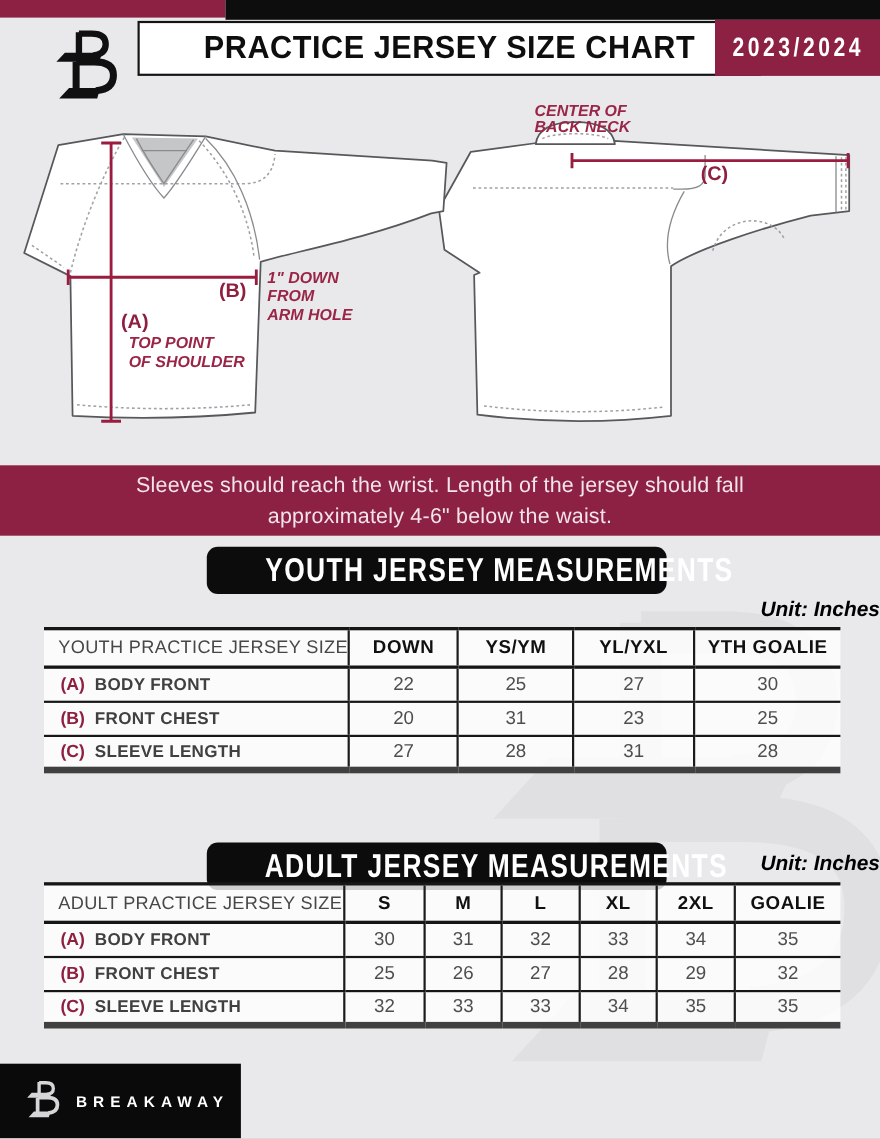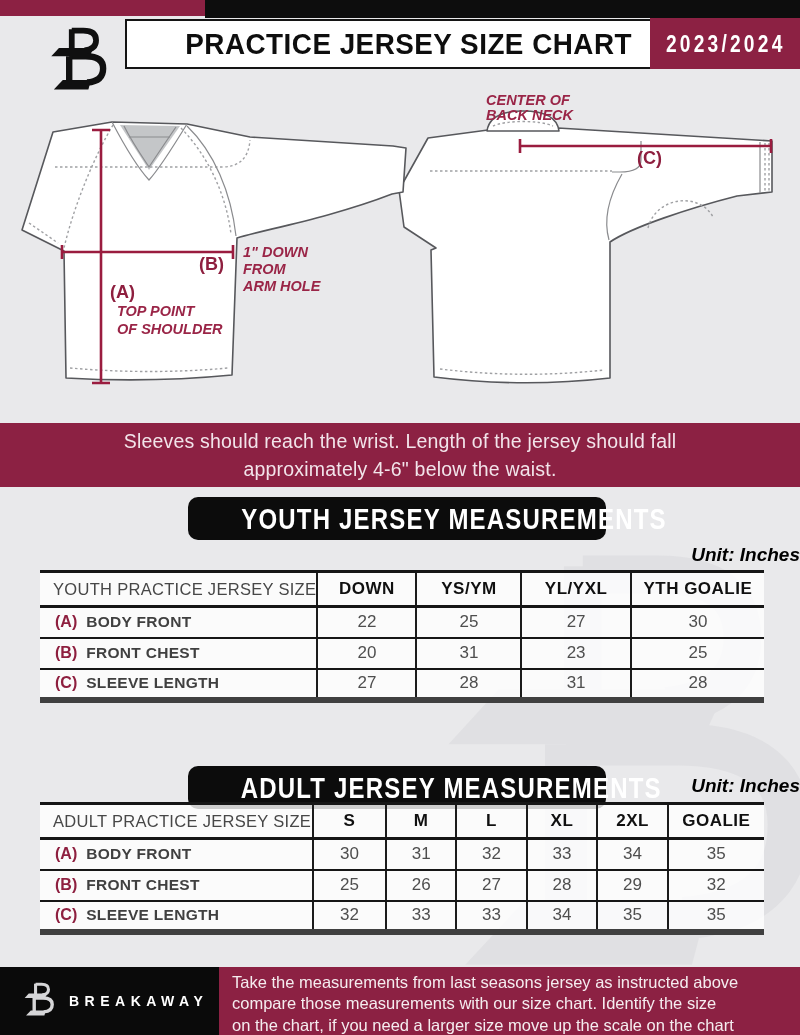--- a/index.html
+++ b/index.html
@@ -279,19 +279,14 @@
       </tr>
     </tbody>
   </table>
 
   <div class="footer-black">
     <svg class="footer-logo" viewBox="0 0 100 112">
       <use href="#bmark"></use>
     </svg>
     <span class="brand-text">BREAKAWAY</span>
   </div>
-  <div class="footer-maroon">
-    <div>Take the measurements from last seasons jersey as instructed above</div>
-    <div>compare those measurements  with our size chart. Identify the size</div>
-    <div>on the chart, if you need a larger size move up the scale on the chart</div>
-  </div>
 
 </div>
 
 </body></html>

